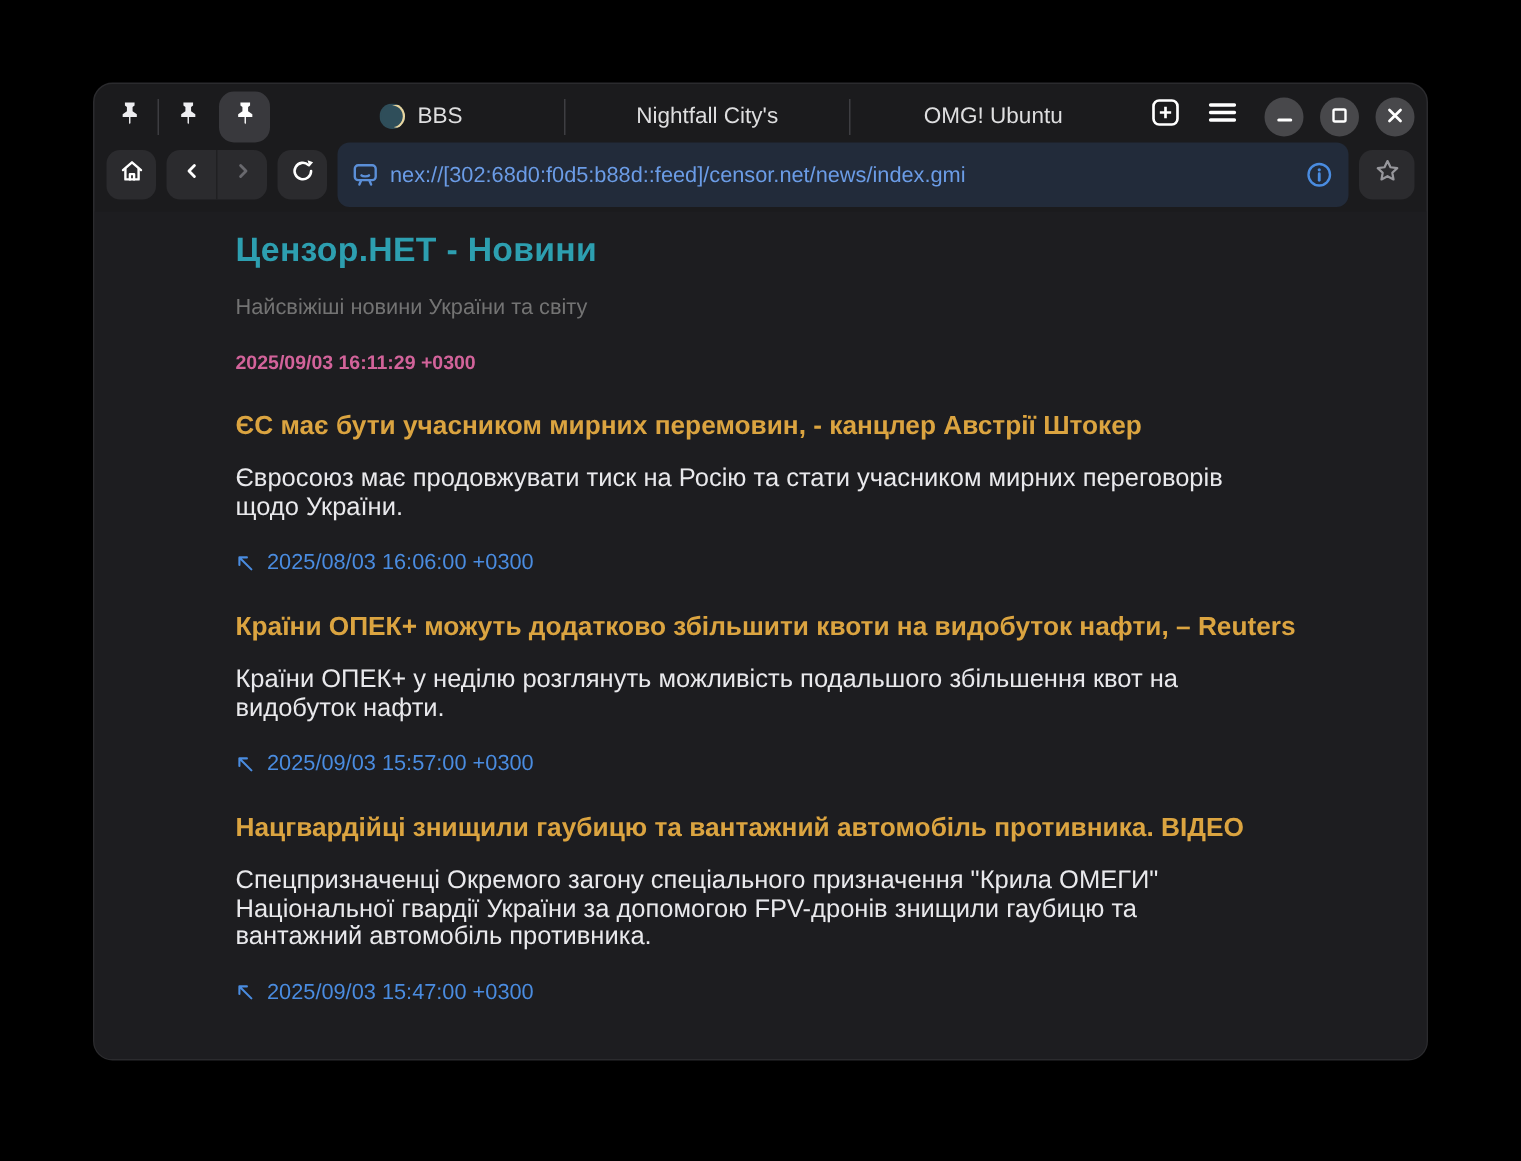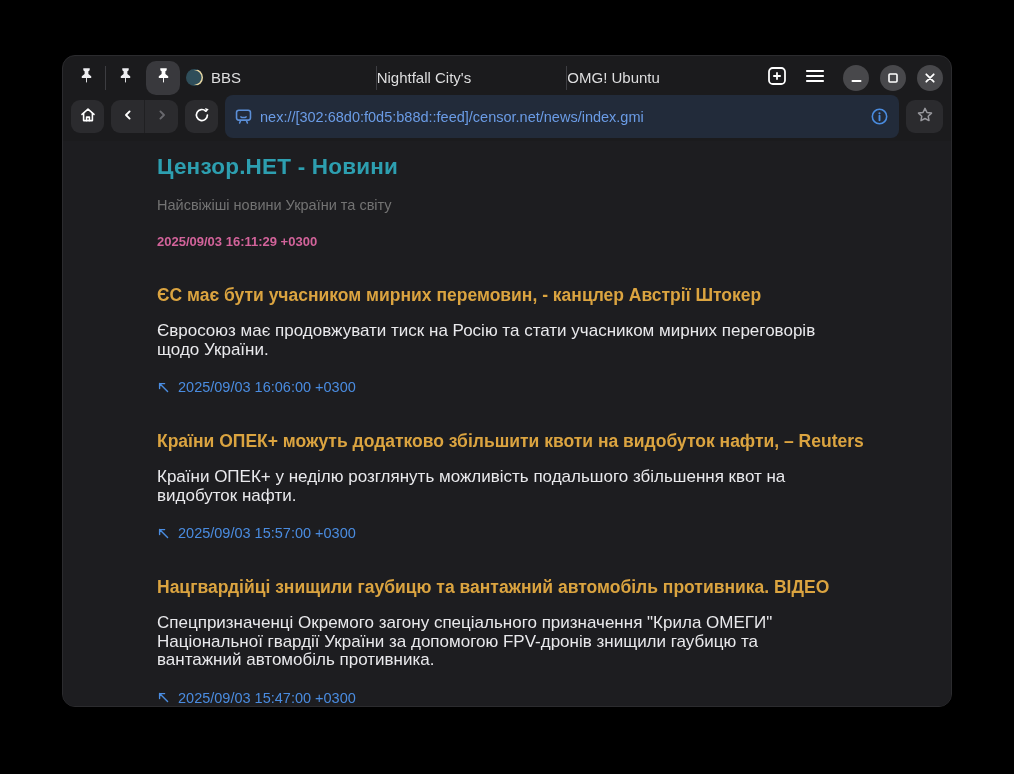--- a/index.html
+++ b/index.html
@@ -12,21 +12,21 @@
     overflow:hidden; display:flex; flex-direction:column;
   }
 
   
   .tabbar { height:43px; display:flex; align-items:center; padding:0 8px 0 10px; flex:0 0 auto; }
   .pin-btn { width:26px; height:26px; display:flex; align-items:center; justify-content:center;
     border-radius:8px; flex:0 0 auto; }
   .pin-btn.active { width:34px; height:34px; background:#39393d; border-radius:10px; margin-left:8px; }
   .vsep { width:1px; height:24px; background:#3d3d41; margin:0 6px; flex:0 0 auto; }
   .tabs { flex:1; display:flex; align-items:center; height:100%; margin-left:6px; }
-  .tab { flex:1; height:100%; display:flex; align-items:center; gap:8px;
+  .tab { flex:1; height:100%; display:flex; align-items:center; justify-content:center; gap:8px;
     color:#dededf; font-size:15px; cursor:default; }
   .tab-sep { width:1px; height:24px; background:#3e3e42; flex:0 0 auto; }
   .tab-right { display:flex; align-items:center; flex:0 0 auto; }
   .icon-btn { display:flex; align-items:center; justify-content:center; }
   .newtab-btn { margin:0 18px 0 10px; }
   .menu-btn { margin-right:18px; }
   .circle-btn { width:26px; height:26px; border-radius:50%; background:#48484b;
     display:flex; align-items:center; justify-content:center; margin-left:11px; }
 
   
@@ -40,21 +40,21 @@
     align-items:center; padding:0 10px 0 9px; gap:7px; min-width:0; }
   .url-text { flex:1; color:#6b9ce6; font-size:14.5px; white-space:nowrap; overflow:hidden; }
   .star-btn { width:37px; height:33px; background:#2b2b2e; border-radius:9px;
     display:flex; align-items:center; justify-content:center; flex:0 0 auto; }
 
   
   .content { flex:1; background:#1d1d20; padding:13px 40px 0 94px; overflow:hidden; }
   .page-title { color:#2d9fb0; font-size:22.5px; font-weight:700; letter-spacing:.2px; margin:0 0 17px; }
   .page-subtitle { color:#737373; font-size:14.5px; margin:0 0 21px; }
   .updated-heading { color:#d2639a; font-size:13px; font-weight:700; margin:0 0 14px; }
-  .news-title { color:#dba440; font-size:17.5px; font-weight:700; margin:36px 0 16px; line-height:1.2; }
+  .news-title { color:#dba440; font-size:17.5px; font-weight:700; margin:24px 0 16px; line-height:1.2; }
   .news-body { color:#e9e9ec; font-size:17px; line-height:18.5px; max-width:668px; margin:0 0 20px; }
   .news-link { color:#4a8ce0; font-size:14.5px; display:flex; align-items:center; gap:8px;
     text-decoration:none; width:max-content; }
   .news-link svg { flex:0 0 auto; }
 </style>
 </head>
 <body>
 
 <div class="browser-window">
 
@@ -224,21 +224,21 @@
     <p class="page-subtitle">Найсвіжіші новини України та світу</p>
     <h2 class="updated-heading">2025/09/03 16:11:29 +0300</h2>
 
     <div>
       <h3 class="news-title">ЄС має бути учасником мирних перемовин, - канцлер Австрії Штокер</h3>
       <p class="news-body">Євросоюз має продовжувати тиск на Росію та стати учасником мирних переговорів щодо України.</p>
       <a class="news-link" href="#">
         <svg width="13" height="13" viewBox="0 0 14 14" fill="none" stroke="#4a8ce0" stroke-width="1.5" stroke-linecap="round">
           <path d="M2.8 2.8h5.4M2.8 2.8v5.4M2.8 2.8l8.6 8.6"></path>
           </svg>
-        <span>2025/09/03 16:06:00 +0300</span>
+        <span>2025/08/03 16:06:00 +0300</span>
       </a>
     </div>
 
     <div>
       <h3 class="news-title">Країни ОПЕК+ можуть додатково збільшити квоти на видобуток нафти, – Reuters</h3>
       <p class="news-body">Країни ОПЕК+ у неділю розглянуть можливість подальшого збільшення квот на видобуток нафти.</p>
       <a class="news-link" href="#">
         <svg width="13" height="13" viewBox="0 0 14 14" fill="none" stroke="#4a8ce0" stroke-width="1.5" stroke-linecap="round">
           <path d="M2.8 2.8h5.4M2.8 2.8v5.4M2.8 2.8l8.6 8.6"></path>
           </svg>

